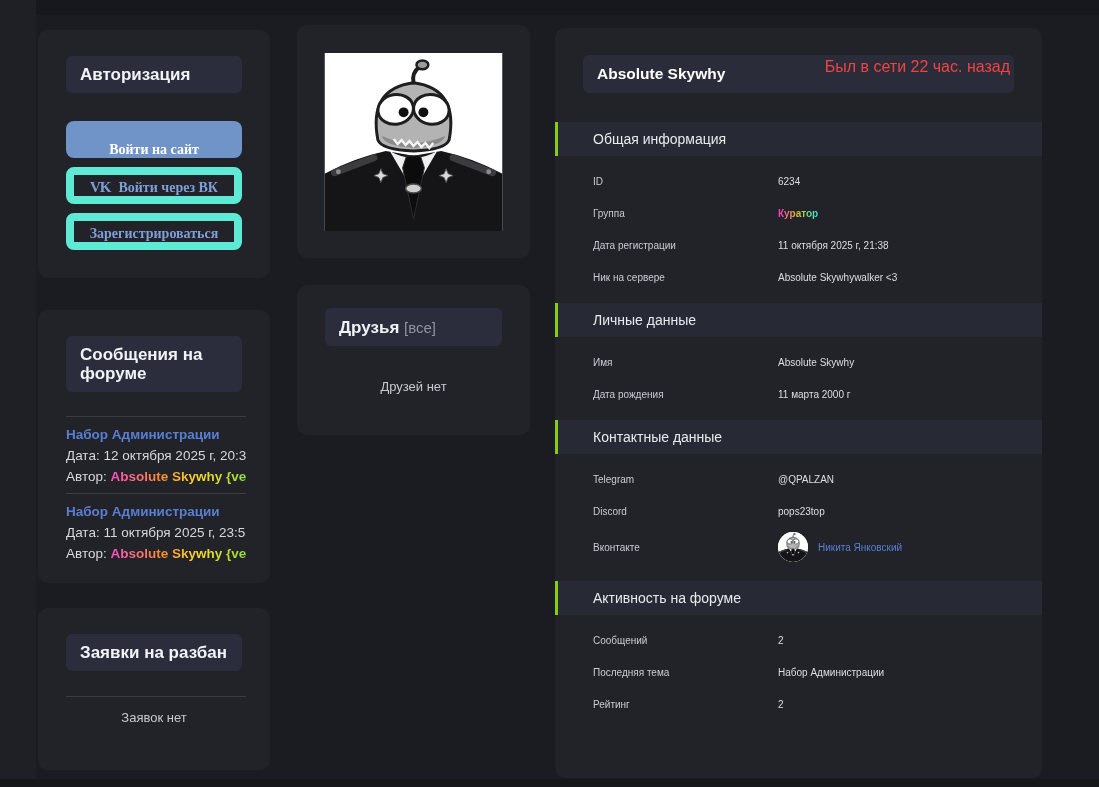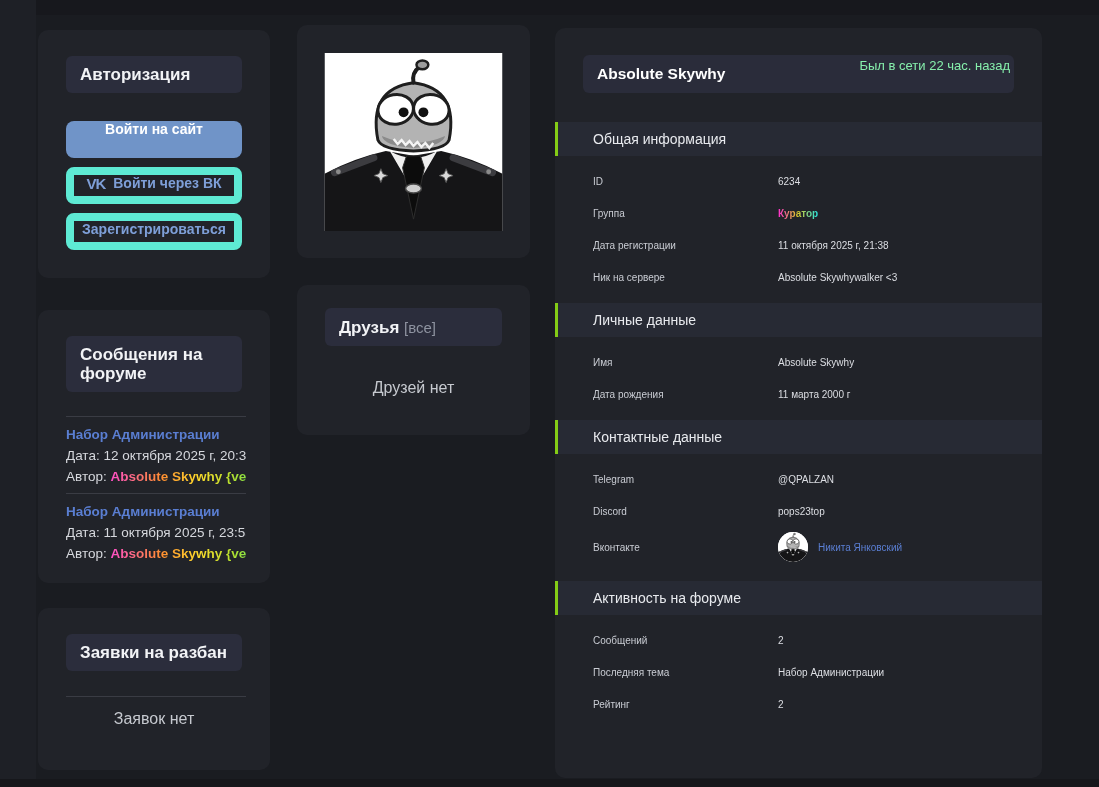--- a/index.html
+++ b/index.html
@@ -19,23 +19,23 @@
 
   .panel-badge {
     margin:26px 28px 0 28px; background:#2b2d3c; border-radius:6px;
     padding:9px 10px 9px 14px; font-weight:bold; font-size:17px; color:#f2f3f6; line-height:19px;
   }
 
   
   #auth-panel { left:38px; top:30px; width:232px; height:248px; }
   .auth-buttons { margin:28px 28px 0 28px; }
   .btn {
-    display:flex; align-items:flex-start; justify-content:center; gap:8px;
+    display:flex; align-items:flex-end; justify-content:center; gap:8px;
     width:100%; height:37px; margin-bottom:9px; border-radius:8px;
-    font-family:Liberation Sans, sans-serif; font-weight:bold; font-size:14px; cursor:pointer;
+    font-family:Liberation Serif, serif; font-weight:bold; font-size:14px; cursor:pointer;
   }
   .btn-primary { background:#7094c8; border:none; color:#ffffff; }
   .btn-outline { background:transparent; border:8px solid #5eead4; color:#7e9fd8; }
   .vk-glyph { font-weight:800; font-size:15px; letter-spacing:-1px; font-style:normal; }
 
   
   #messages-panel { left:38px; top:310px; width:232px; height:273px; }
   .msg-list { margin:24px 24px 0 28px; }
   .msg-item { border-top:1px solid #3a3c44; padding:7px 0 6px 0; font-size:13.5px; line-height:21px; }
   .msg-topic { color:#5a7ed2; font-weight:bold; text-decoration:none; display:block; white-space:nowrap; overflow:hidden; }
@@ -51,40 +51,40 @@
   .grad-curator {
     font-weight:bold;
     background:linear-gradient(90deg,#ff2bd1 0%,#dcc829 48%,#25e4e0 100%);
     -webkit-background-clip:text; background-clip:text;
     -webkit-text-fill-color:transparent; color:transparent;
   }
 
   
   #unban-panel { left:38px; top:608px; width:232px; height:162px; }
   .divider { margin:25px 24px 0 28px; border-top:1px solid #3a3c44; }
-  .empty-text { margin-top:13px; text-align:center; font-size:16px; color:#c6c9cf; }
+  .empty-text { margin-top:13px; text-align:center; font-size:13px; color:#c6c9cf; }
 
   
   #avatar-panel { left:297px; top:25px; width:233px; height:233px; }
   .avatar-img { display:block; margin:28px auto 0 auto; width:179px; height:178px; }
 
   
   #friends-panel { left:297px; top:285px; width:233px; height:150px; }
   .friends-badge { margin-top:23px; padding-top:10px; }
   .friends-all { font-weight:normal; font-size:15px; color:#8e93a0; cursor:pointer; }
   .friends-empty { margin-top:33px; }
 
   
   #profile-panel { left:555px; top:28px; width:487px; height:750px; }
   .name-box {
     position:relative; margin:27px 28px 0 28px; height:38px;
     background:#2a2c3a; border-radius:6px; display:flex; align-items:center; padding-left:14px;
   }
   .profile-name { font-weight:bold; font-size:15.5px; color:#ffffff; }
-  .last-seen { position:absolute; top:3px; right:4px; font-size:13px; color:#86efac; white-space:nowrap; }
+  .last-seen { position:absolute; top:3px; right:4px; font-size:16px; color:#ef4444; white-space:nowrap; }
 
   .section-header {
     background:#272a34; border-left:3px solid #84cc16;
     padding:9px 0 9px 35px; font-size:14px; color:#e8eaee; height:34px;
   }
   .sh-first { margin-top:29px; }
   .sh-mid { margin-top:10px; }
   .sh-activity { margin-top:14px; }
   .rows { padding-top:9px; }
   .row { display:flex; align-items:center; height:32px; padding-left:38px; font-size:10px; }

